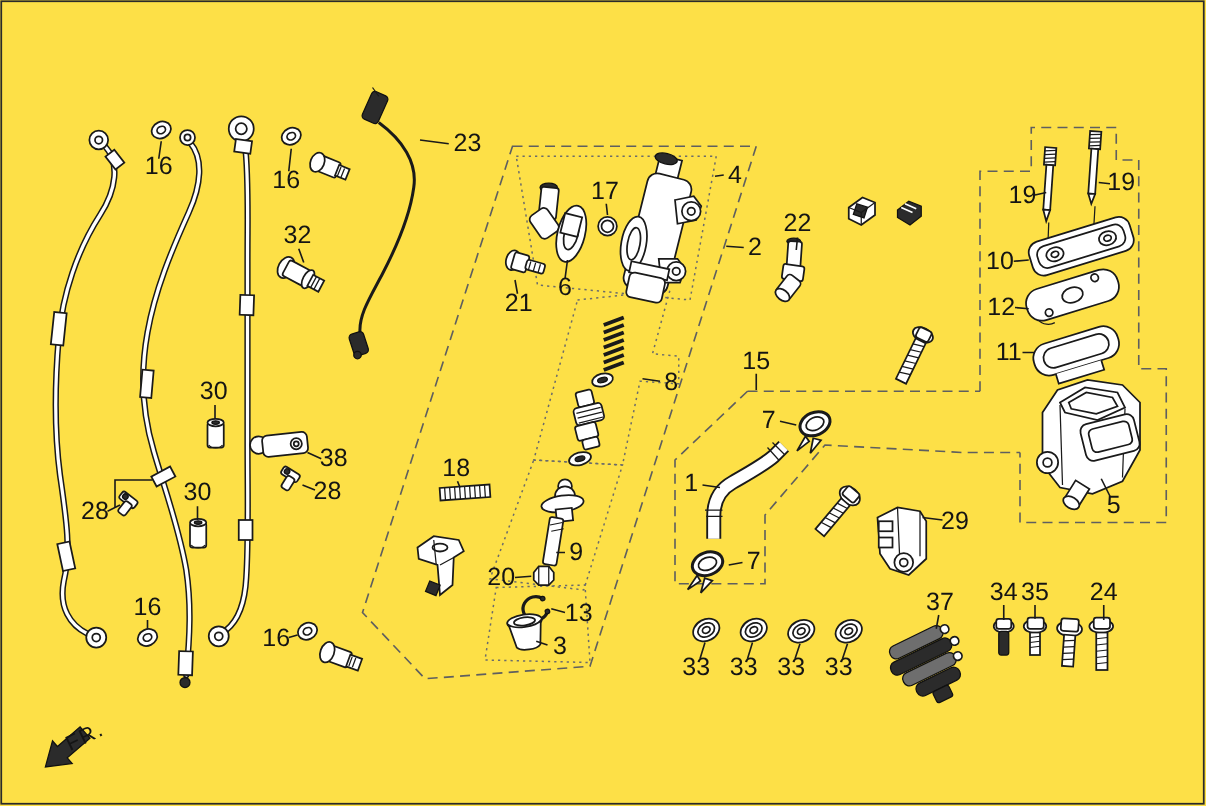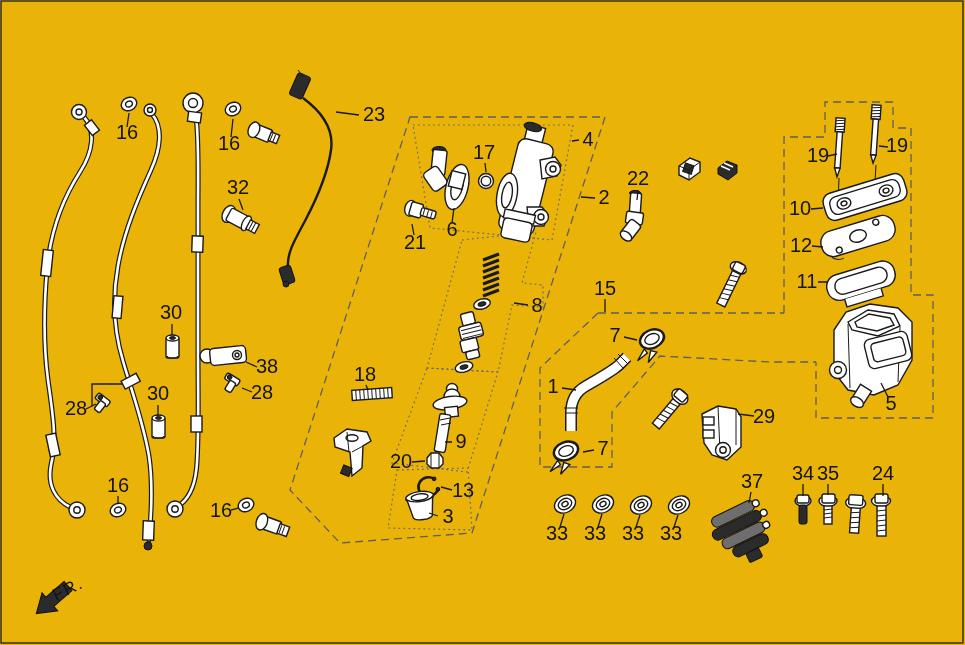--- a/index.html
+++ b/index.html
@@ -1,16 +1,16 @@
 <!DOCTYPE html>
 <html><head>
 <meta charset="utf-8">
 <style>
   html,body{margin:0;padding:0;background:#fff;}
-  .stage{position:relative;width:965px;height:645px;background:#eab308;overflow:hidden;}
+  .stage{position:relative;width:965px;height:645px;background:#fde047;overflow:hidden;}
   svg{display:block;}
   .ln{fill:none;stroke:#1a1a1a;stroke-width:1.4;}
   .lnt{fill:none;stroke:#1a1a1a;stroke-width:1;}
   .fw{fill:#fff;stroke:#1a1a1a;stroke-width:1.4;}
   .fd{fill:#2b2b2b;stroke:#111;stroke-width:1;}
   .fm{fill:#6e6e6e;stroke:#111;stroke-width:1;}
   .hose-o{fill:none;stroke:#1a1a1a;stroke-width:5;stroke-linecap:round;}
   .hose-i{fill:none;stroke:#fff;stroke-width:2.6;stroke-linecap:round;}
   .tube-o{fill:none;stroke:#1a1a1a;stroke-width:12;stroke-linecap:butt;}
   .tube-i{fill:none;stroke:#fff;stroke-width:9;stroke-linecap:butt;}

